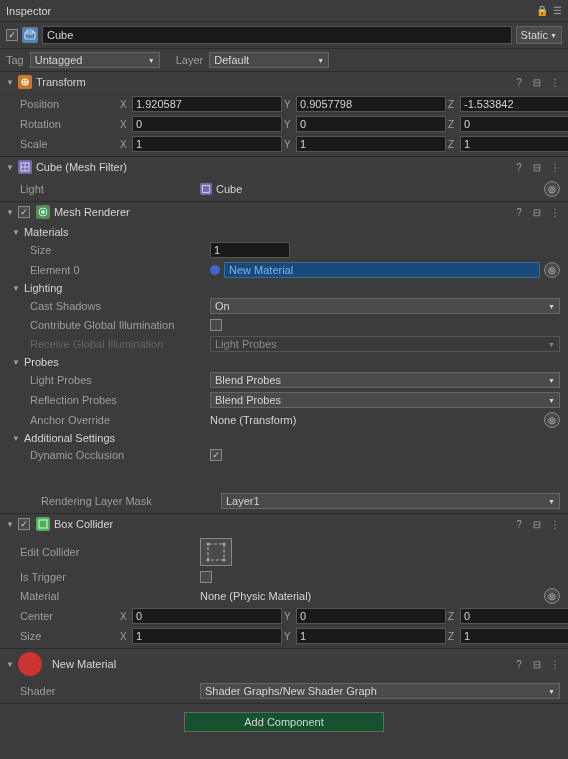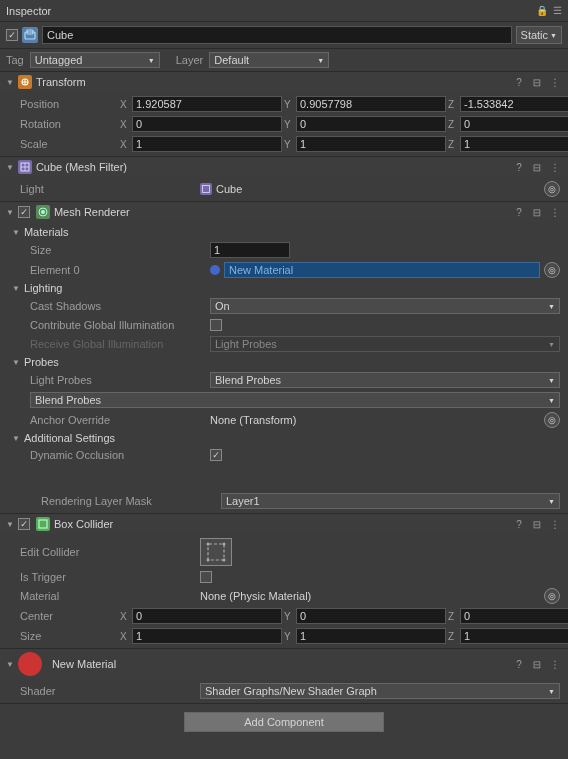--- a/index.html
+++ b/index.html
@@ -307,21 +307,21 @@
       color: #7ab4e8;
       padding: 1px 4px;
       font-size: 11px;
       height: 16px;
       display: flex;
       align-items: center;
       flex: 1;
     }
     .grayed { color: #666; }
     .add-component-btn {
-      background: #737373;
+      background: #14532d;
       border: 1px solid #666;
       color: #d4d4d4;
       padding: 3px 20px;
       font-size: 11px;
       cursor: pointer;
       display: block;
       margin: 8px auto;
       width: 200px;
       text-align: center;
     }
@@ -555,20 +555,21 @@
         <span class="section-label">Probes</span>
       </div>
       <div class="prop-row" style="padding-left:30px;">
         <span class="prop-label">Light Probes</span>
         <div class="dropdown-full">
           <span>Blend Probes</span>
           <span style="font-size:7px;">▼</span>
         </div>
       </div>
       <div class="prop-row" style="padding-left:30px;">
+        <span class="prop-label">Reflection Probes</span>
         <div class="dropdown-full">
           <span>Blend Probes</span>
           <span style="font-size:7px;">▼</span>
         </div>
       </div>
       <div class="prop-row" style="padding-left:30px;">
         <span class="prop-label">Anchor Override</span>
         <div style="display:flex;align-items:center;gap:4px;flex:1;justify-content:space-between;">
           <span style="flex:1;color:#d4d4d4;">None (Transform)</span>
           <div class="circle-btn">◎</div>

